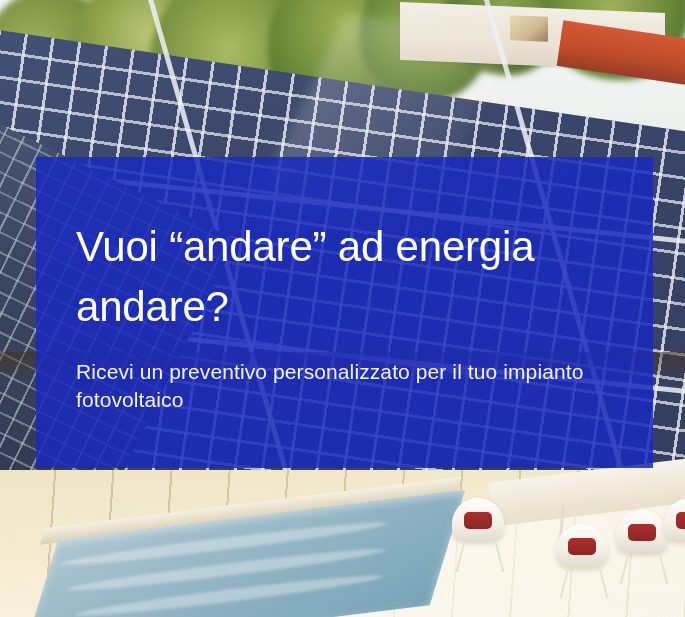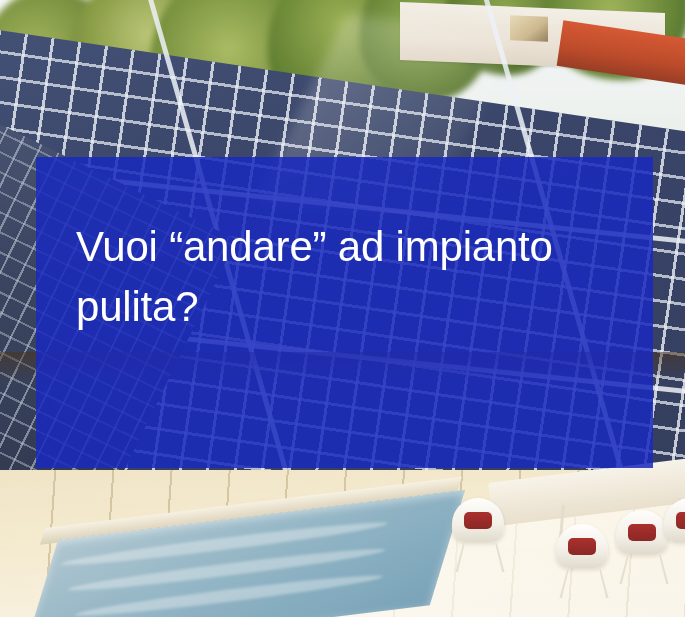--- a/index.html
+++ b/index.html
@@ -382,16 +382,17 @@
     <div class="cushion" style="left:628px; top:524px;"></div>
     <div class="chair-legs" style="left:624px; top:552px;"></div>
 
     <div class="chair" style="left:664px; top:498px;"></div>
     <div class="cushion" style="left:676px; top:512px;"></div>
 
     <div class="photo-tone"></div>
   </div>
 
   <div class="overlay-card">
-    <h1 class="headline">Vuoi “andare” ad impianto pulita?</h1>
+    <h1 class="headline">Vuoi “andare” ad energia andare?</h1>
+    <p class="subheadline">Ricevi un preventivo personalizzato per il tuo impianto fotovoltaico</p>
   </div>
 
 </div>
 
 </body></html>

